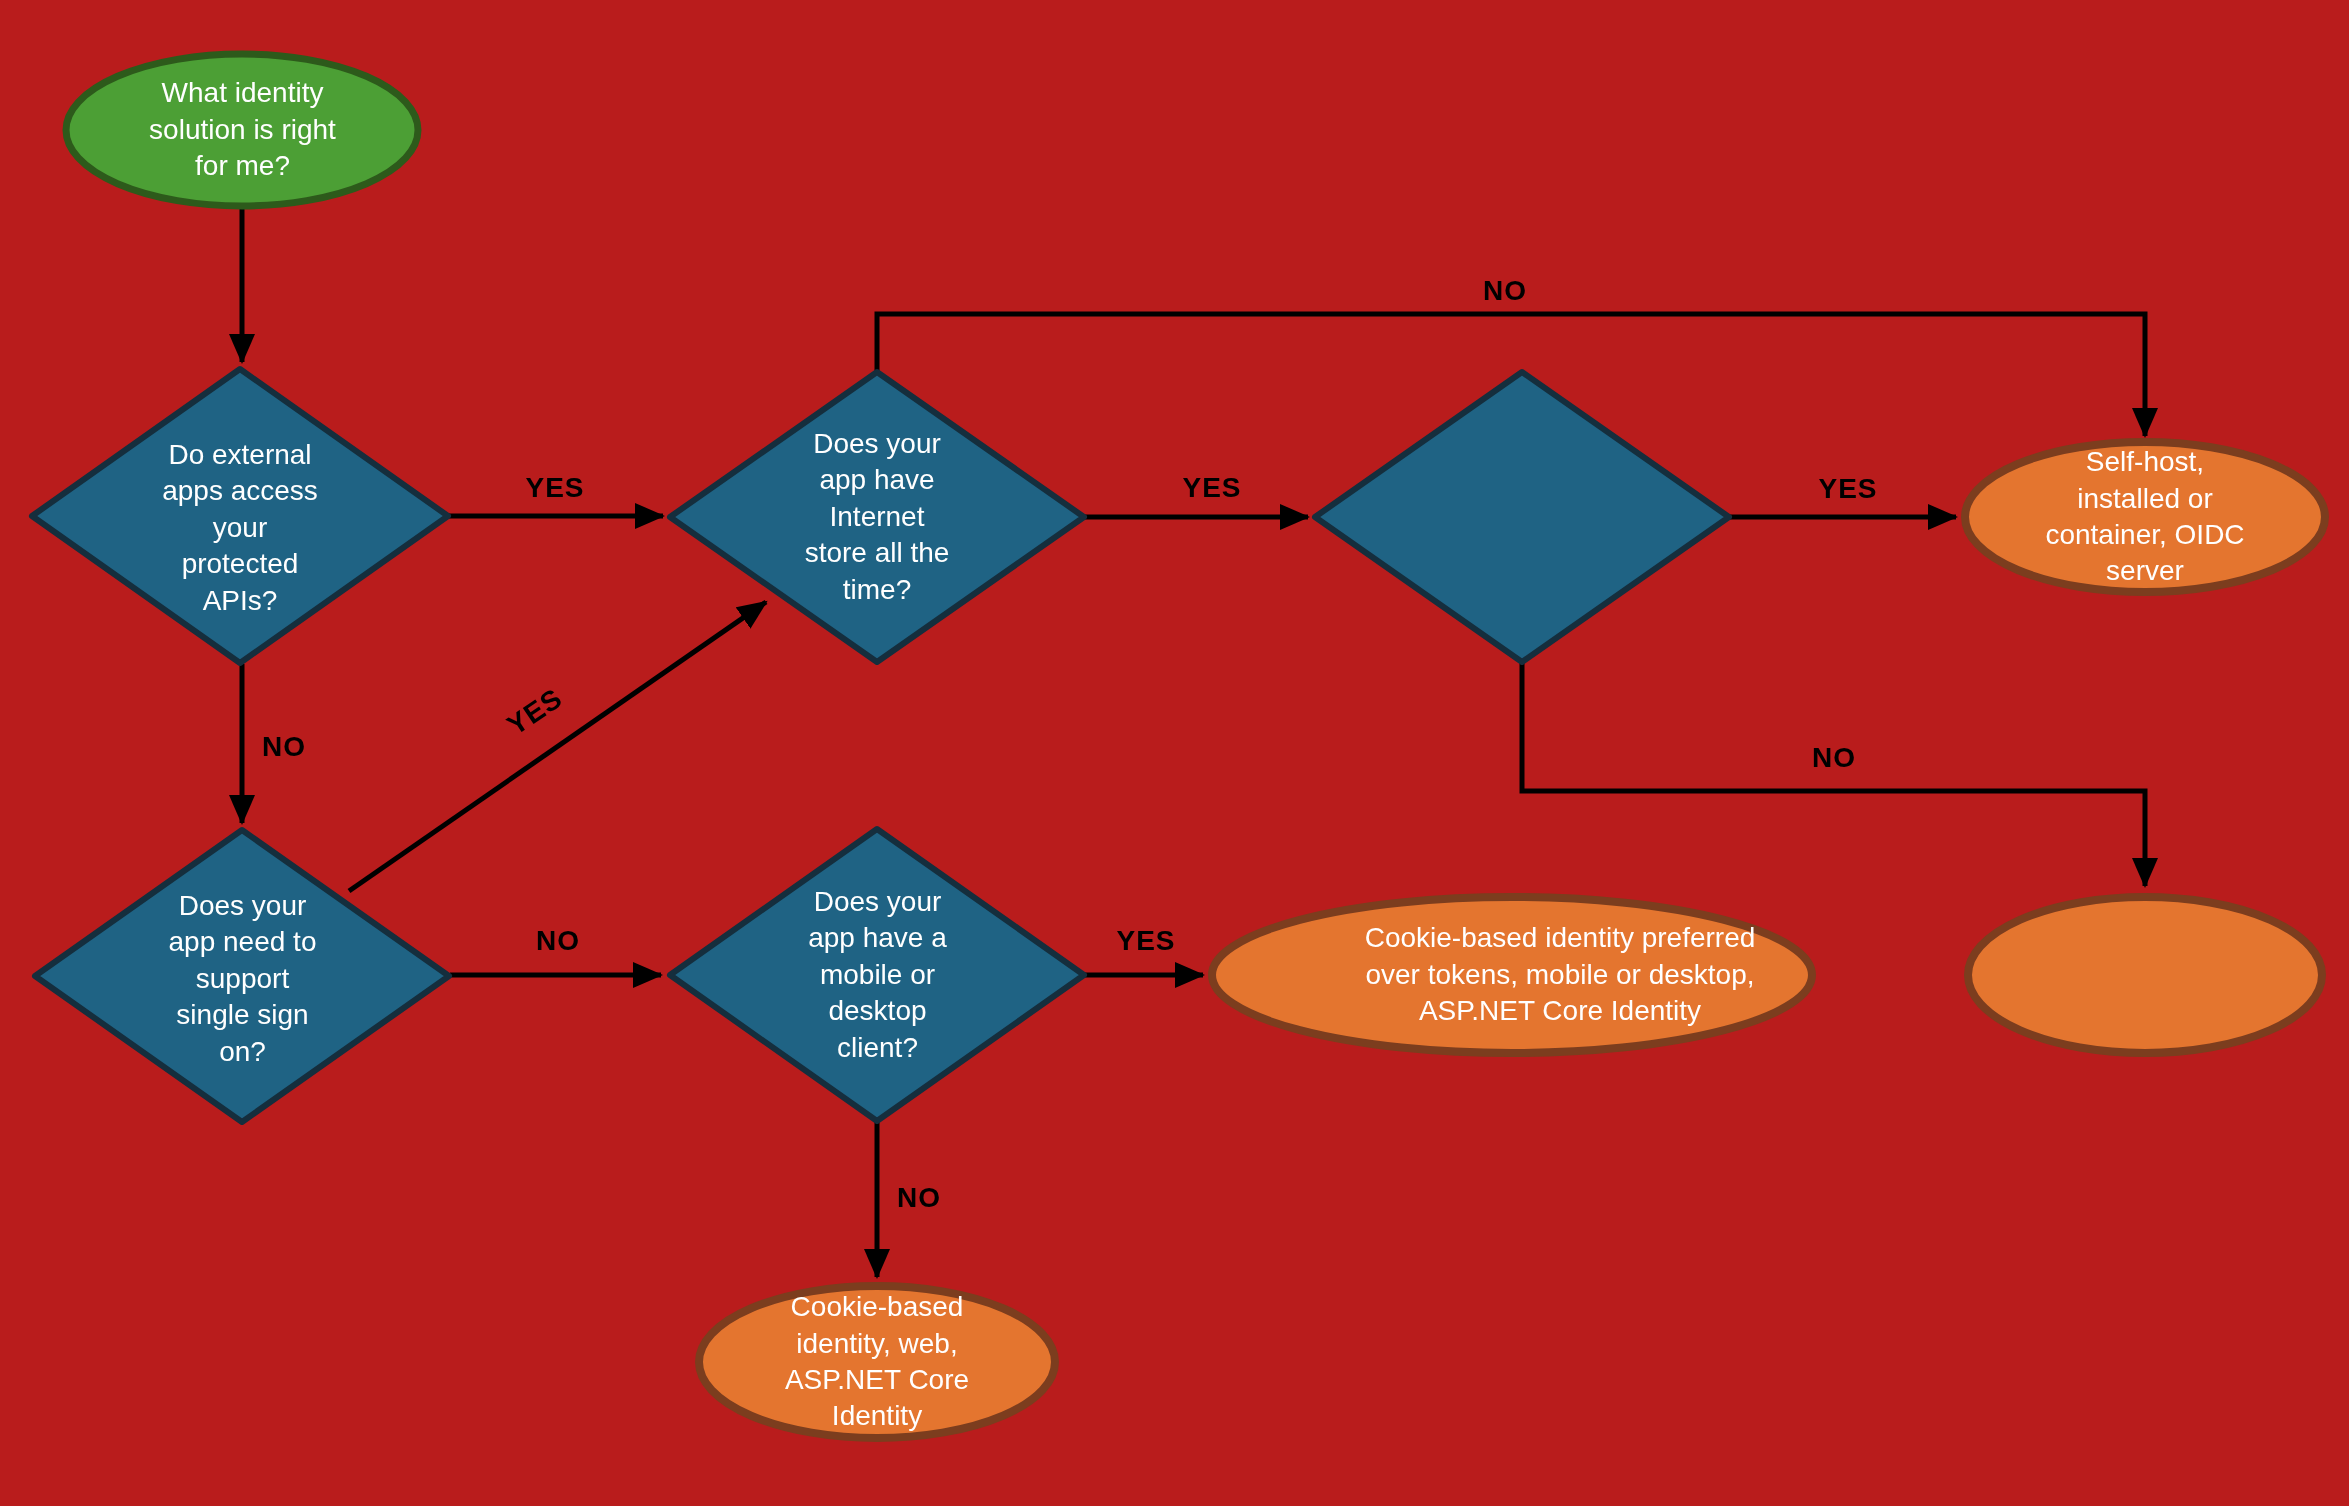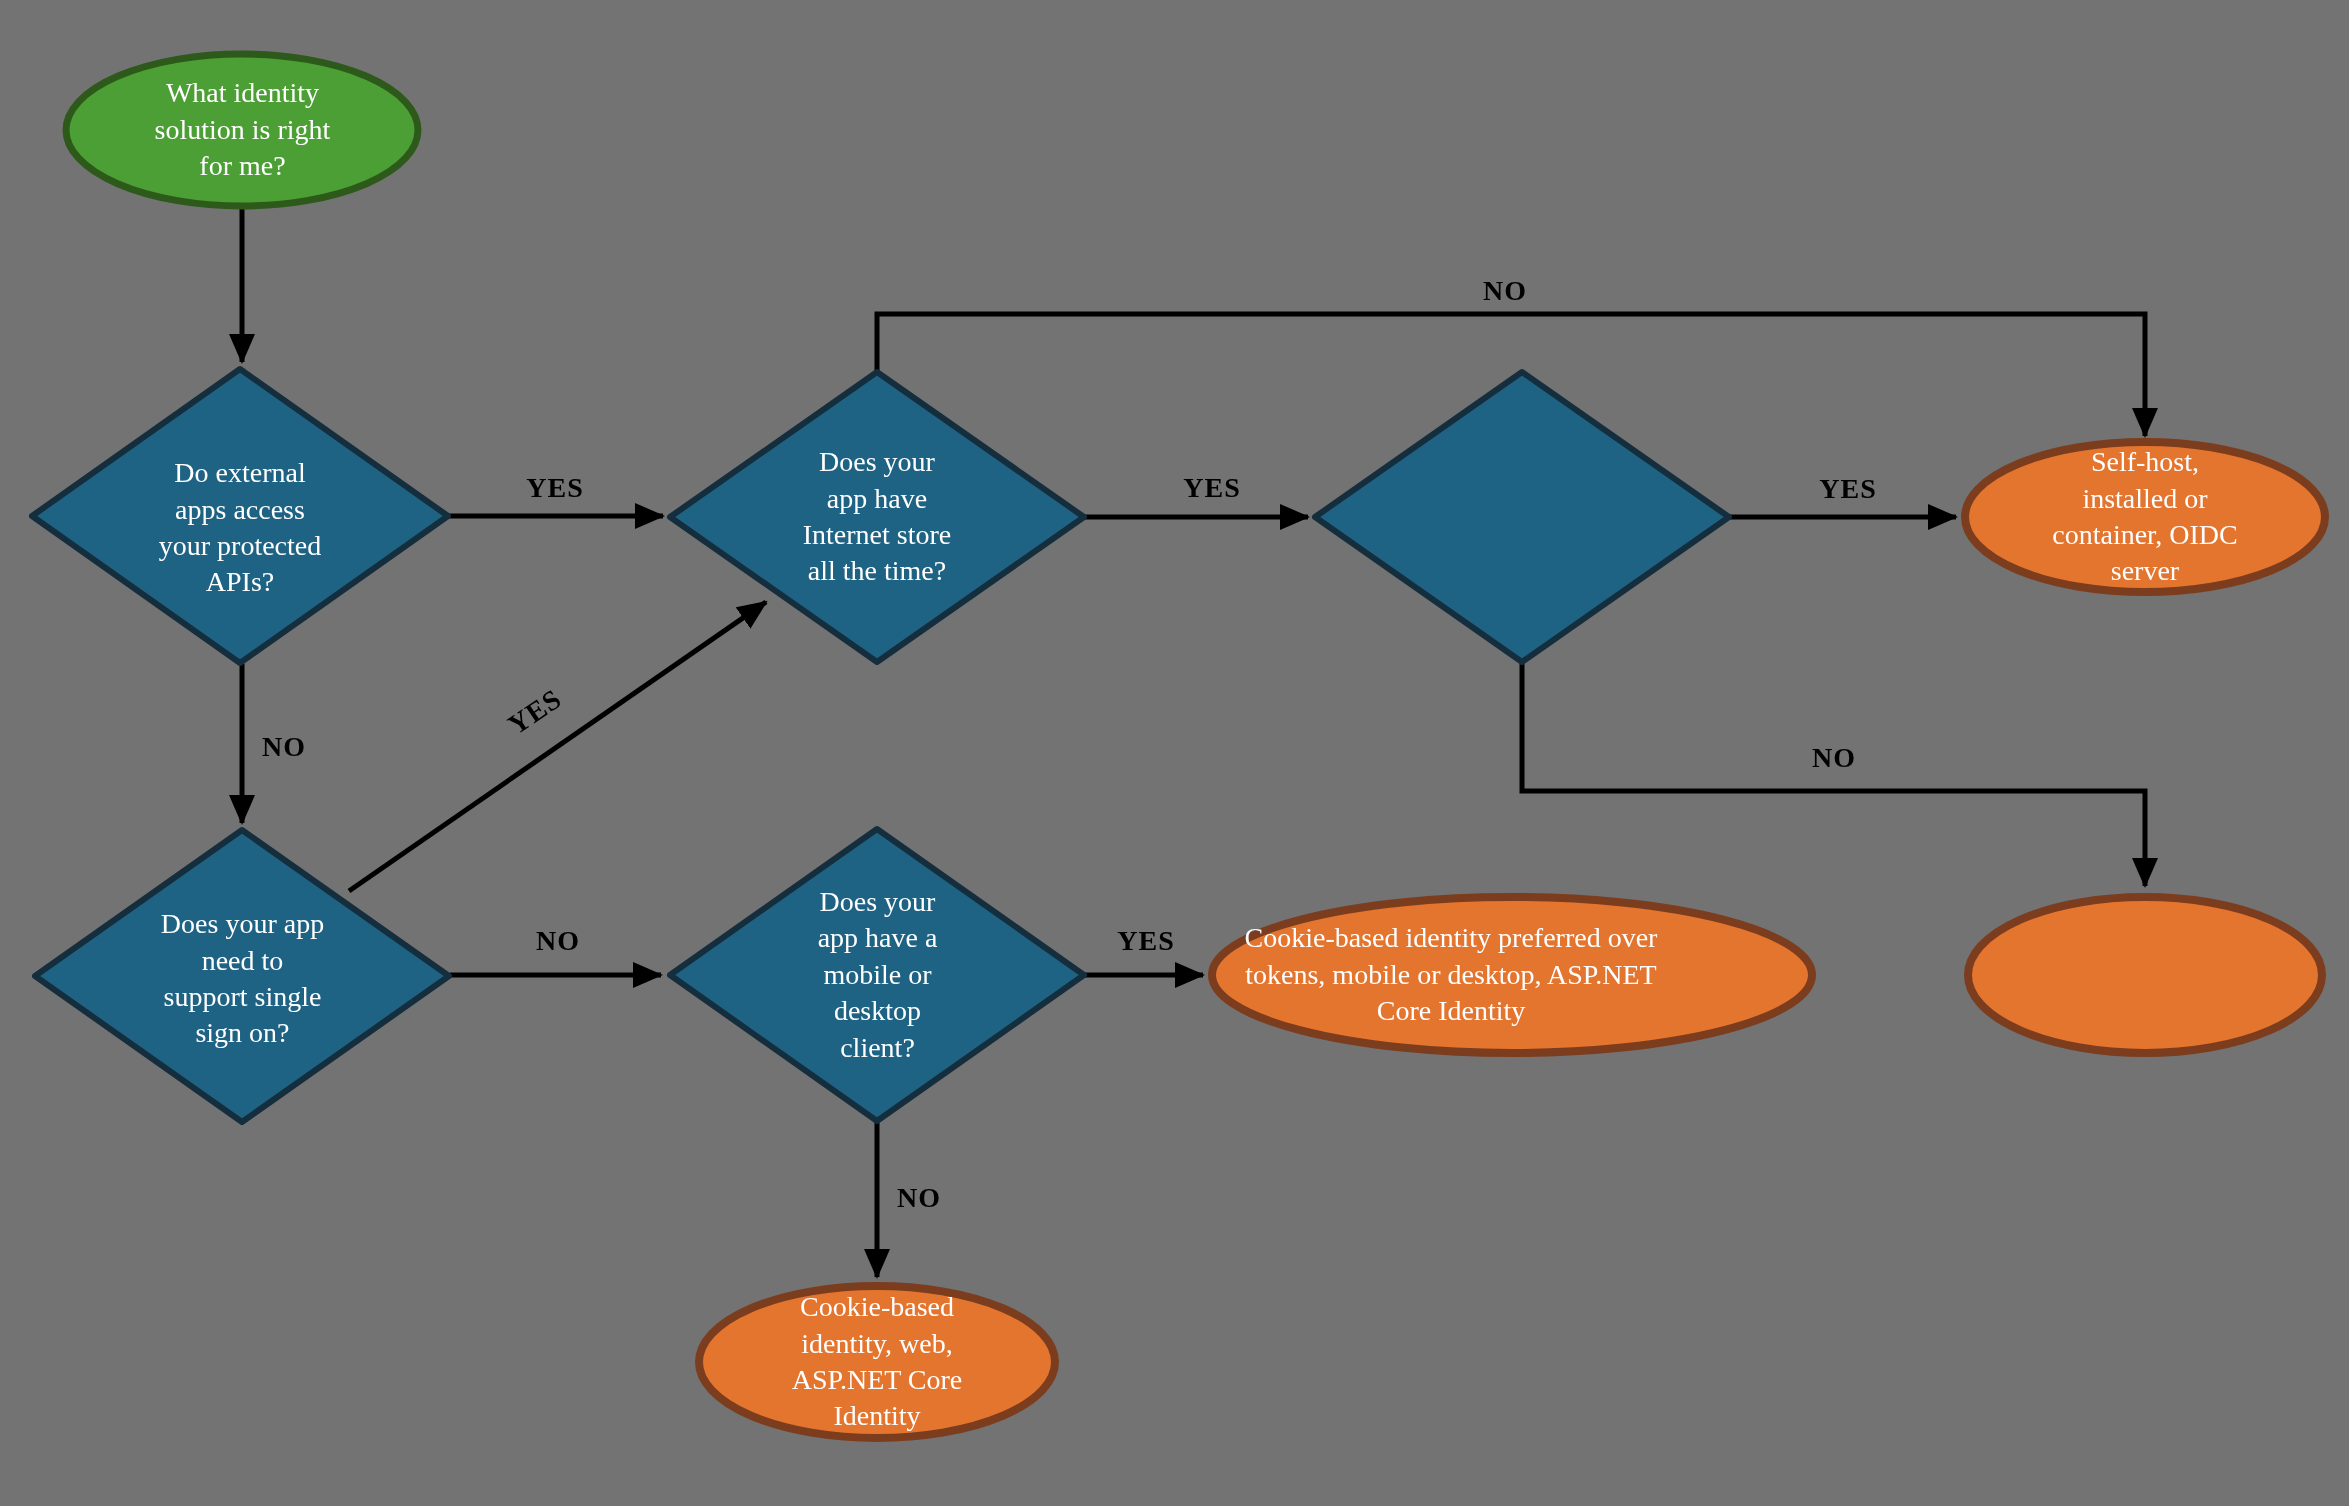--- a/index.html
+++ b/index.html
@@ -1,21 +1,21 @@
 <!DOCTYPE html>
 <html><head>
 <meta charset="utf-8">
 <style>
   html, body { margin: 0; padding: 0; background: #ffffff; }
   .canvas {
     position: relative;
     width: 2349px;
     height: 1506px;
-    background: #737373;
-    font-family: Liberation Serif, serif;
+    background: #b91c1c;
+    font-family: Liberation Sans, sans-serif;
     overflow: hidden;
   }
   .canvas svg { position: absolute; left: 0; top: 0; }
 
   
   .decision { fill: #1F6384; stroke: #152E3D; stroke-width: 6; stroke-linejoin: round; }
   .start    { fill: #4C9F35; stroke: #2D5A1B; stroke-width: 7; }
   .result   { fill: #E4752F; stroke: #7C3D1E; stroke-width: 8; }
   .flowline { fill: none; stroke: #000000; stroke-width: 5; }
 
@@ -79,21 +79,21 @@
     <ellipse class="result" cx="2145" cy="975" rx="177" ry="78"></ellipse>
     <ellipse class="result" cx="877" cy="1362" rx="178" ry="76"></ellipse>
   </svg>
 
   <div class="node-label" style="left:135px; top:55px; width:215px; height:150px;">What identity solution is right for me?</div>
   <div class="node-label" style="left:155px; top:408px; width:170px; height:240px;">Do external apps access your protected APIs?</div>
   <div class="node-label" style="left:802px; top:397px; width:150px; height:240px;">Does your app have Internet store all the time?</div>
   <div class="node-label" style="left:2045px; top:447px; width:200px; height:140px;">Self-host, installed or container, OIDC server</div>
   <div class="node-label" style="left:160px; top:859px; width:165px; height:240px;">Does your app need to support single sign on?</div>
   <div class="node-label" style="left:800px; top:855px; width:155px; height:240px;">Does your app have a mobile or desktop client?</div>
-  <div class="node-label" style="left:1241px; top:905px; width:420px; height:140px;">Cookie-based identity preferred over tokens, mobile or desktop, ASP.NET Core Identity</div>
+  <div class="node-label" style="left:1350px; top:905px; width:420px; height:140px;">Cookie-based identity preferred over tokens, mobile or desktop, ASP.NET Core Identity</div>
   <div class="node-label" style="left:777px; top:1292px; width:200px; height:140px;">Cookie-based identity, web, ASP.NET Core Identity</div>
 
   <div class="edge-label" style="left:555px; top:488px;">YES</div>
   <div class="edge-label" style="left:284px; top:747px;">NO</div>
   <div class="edge-label rot" style="left:535px; top:712px;">YES</div>
   <div class="edge-label" style="left:558px; top:941px;">NO</div>
   <div class="edge-label" style="left:1212px; top:488px;">YES</div>
   <div class="edge-label" style="left:1505px; top:291px;">NO</div>
   <div class="edge-label" style="left:1848px; top:489px;">YES</div>
   <div class="edge-label" style="left:1834px; top:758px;">NO</div>

